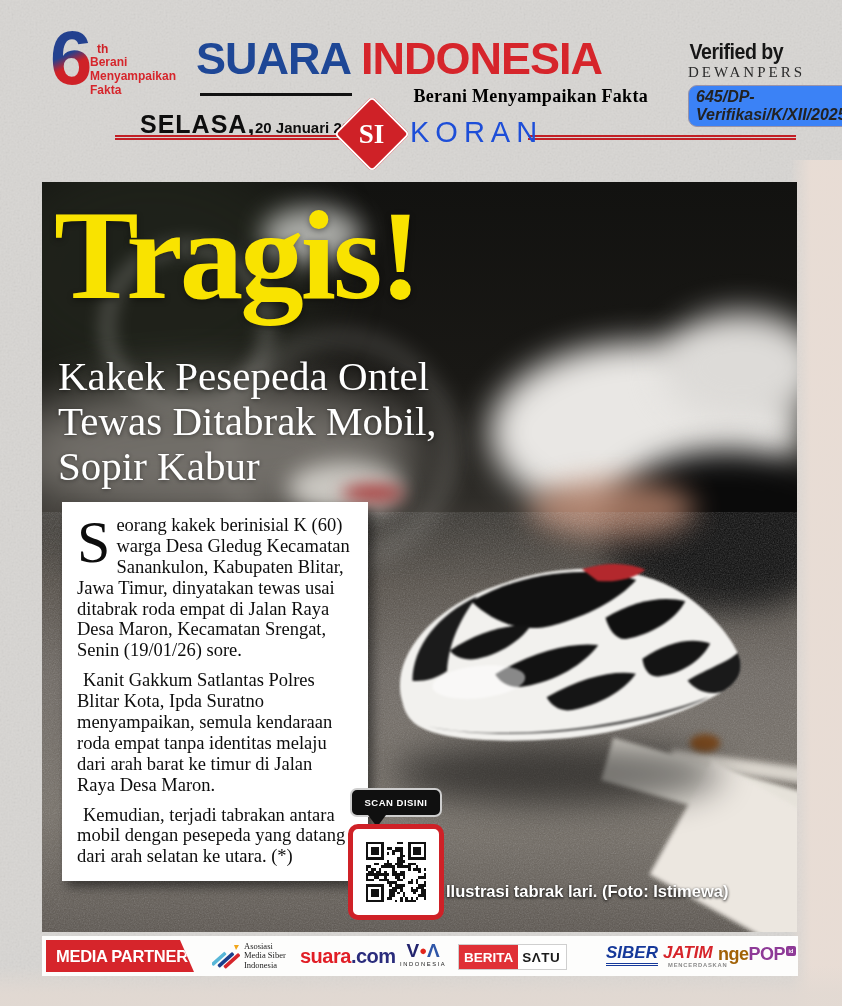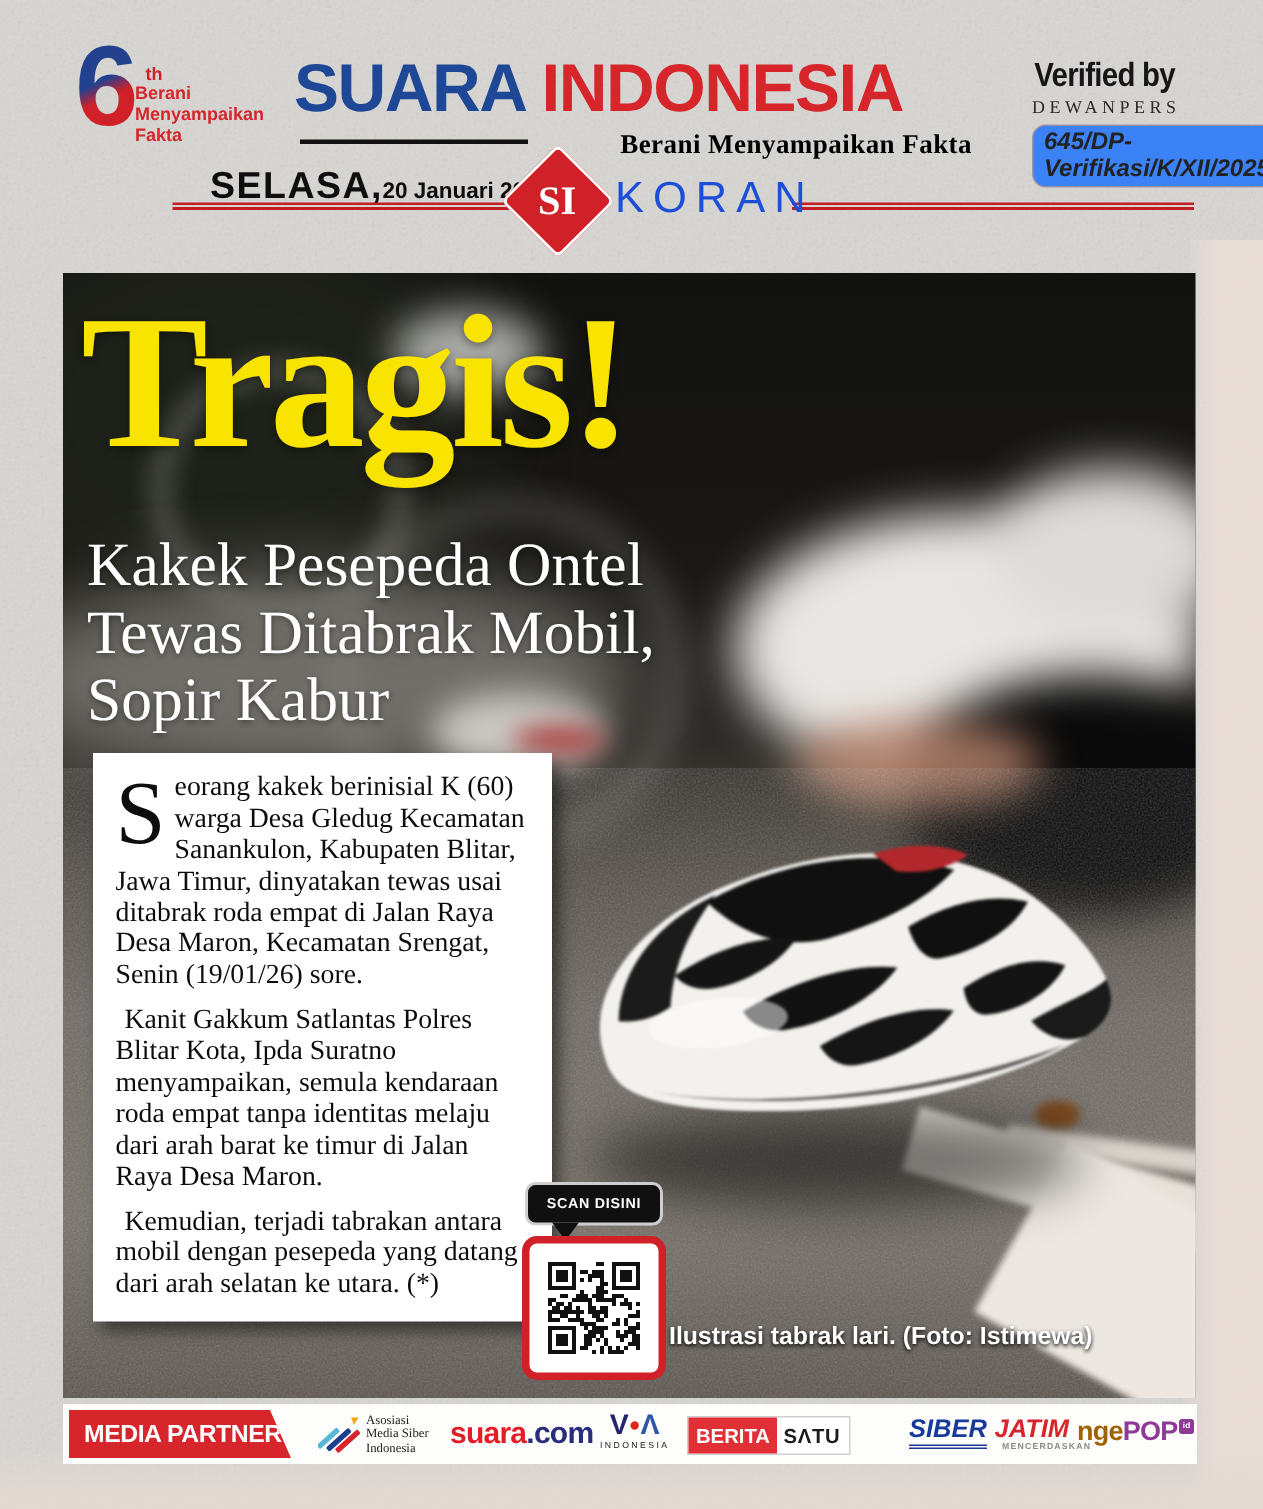--- a/index.html
+++ b/index.html
@@ -18,21 +18,21 @@
     -webkit-background-clip:text;background-clip:text;color:transparent;}
   .badge6-th{left:97px;top:42px;font-size:12px;font-weight:700;color:#cf2127;}
   .badge6-lines{left:90px;top:55px;font-size:12px;font-weight:700;color:#d6252b;line-height:1.18;}
   .masthead{left:196px;top:36px;font-size:45px;font-weight:900;letter-spacing:-1px;line-height:1;white-space:nowrap;}
   .mast-blue{color:#1e4796;} .mast-red{color:#d6252b;margin-left:10px;}
   .mast-rule{left:200px;top:93px;width:152px;height:3px;background:#111;}
   .mast-tagline{left:360px;top:86px;width:288px;text-align:right;font-family:"Liberation Serif",serif;
     font-weight:700;font-size:18px;color:#000000;letter-spacing:.3px;}
   .verified{left:688px;top:40px;width:152px;text-align:left;}
   .verified-title{font-size:20px;font-weight:900;color:#161616;transform:scale(.98,1.12);letter-spacing:-.5px;}
-  .verified-org{font-family:"Liberation Serif",serif;font-size:12px;letter-spacing:3px;color:#2a2a2a;margin-top:1px;}
+  .verified-org{font-family:"Liberation Serif",serif;font-size:15px;letter-spacing:3px;color:#2a2a2a;margin-top:1px;}
   .verified-pill{margin-top:4px;display:inline-block;background:#3b82f6;border:1px solid #9a93a8;border-radius:9px;
     padding:2px 7px;font-size:16px;font-weight:700;font-style:italic;color:#222;}
   .dateline-day{left:140px;top:110px;font-size:25px;font-weight:900;letter-spacing:1px;color:#0e0e0e;}
   .dateline-date{left:255px;top:119px;font-size:15px;font-weight:700;color:#0e0e0e;}
   .redline{height:5px;background:linear-gradient(to bottom,#c21f25 0,#c21f25 2px,rgba(0,0,0,0) 2px,rgba(0,0,0,0) 3px,#c21f25 3px,#c21f25 5px);}
   .redline-left{left:115px;top:135px;width:226px;}
   .redline-right{left:528px;top:135px;width:268px;}
   .si-diamond{left:345px;top:107px;width:54px;height:54px;background:#cf2127;transform:rotate(45deg);
     border-radius:5px;box-shadow:0 0 0 2px #fff inset;display:flex;align-items:center;justify-content:center;}
   .si-diamond span{transform:rotate(-45deg);color:#fff;font-family:"Liberation Serif",serif;font-weight:700;font-size:27px;}

